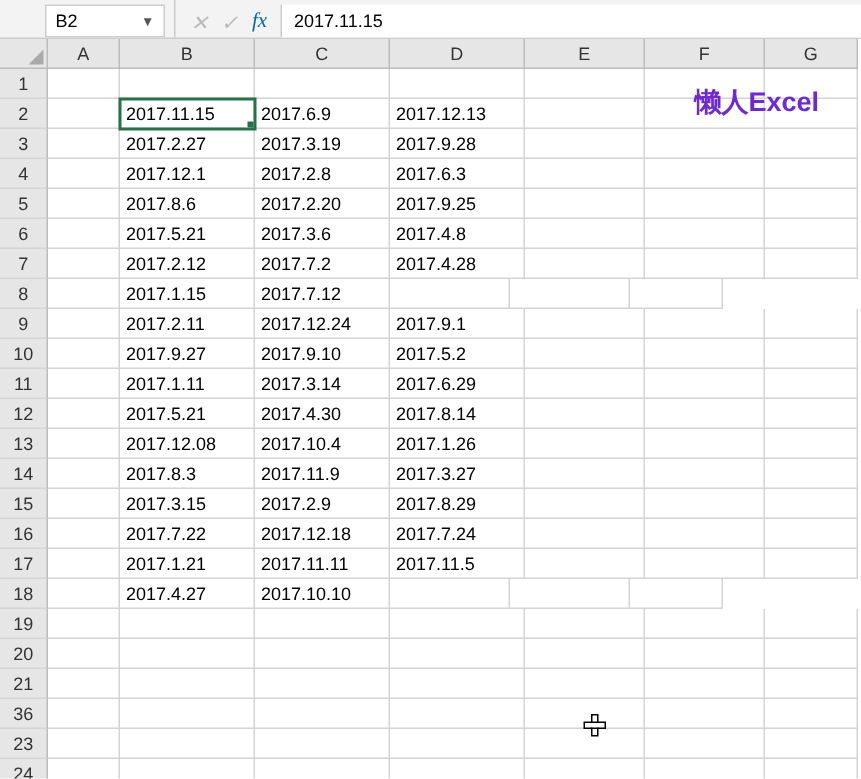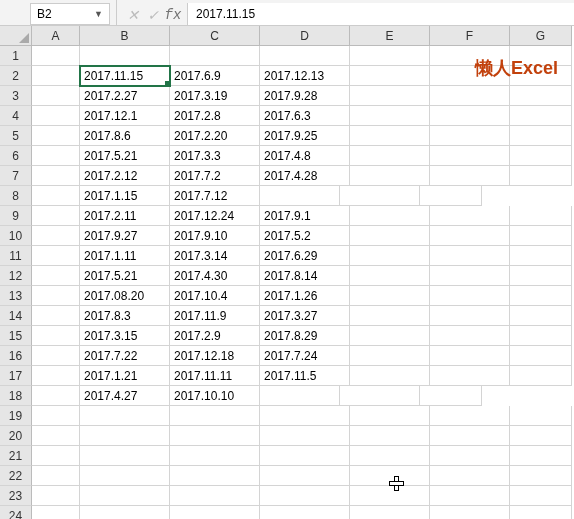--- a/index.html
+++ b/index.html
@@ -46,21 +46,21 @@
       height: 20px;
       display: flex;
       align-items: center;
       justify-content: center;
       color: #999;
       font-size: 14px;
       font-style: italic;
     }
     .fbar-btn.cancel { color: #bbb; }
     .fbar-btn.confirm { color: #bbb; }
-    .fbar-btn.fx { color: #737373; font-style: italic; font-family: Liberation Mono, monospace; }
+    .fbar-btn.fx { color: #0369a1; font-style: italic; font-family: Liberation Serif, serif; }
     .formula-input {
       flex: 1;
       height: 22px;
       border: none;
       outline: none;
       padding: 0 8px;
       background: #fff;
       border-left: 1px solid #ccc;
       margin-left: 4px;
       font-size: 12px;
@@ -141,25 +141,25 @@
       position: absolute;
       right: -3px;
       bottom: -3px;
       width: 6px;
       height: 6px;
       background: #227447;
       border: 1px solid #fff;
     }
     .watermark {
       position: absolute;
-      right: 16px;
+      right: 28px;
       top: 56px;
       font-size: 18px;
       font-weight: bold;
-      color: #c2410c;
+      color: #6d28d9;
       z-index: 10;
       font-family: "Microsoft YaHei", sans-serif;
     }
     .cursor-plus {
       position: absolute;
       left: 390px;
       top: 479px;
       font-size: 16px;
       font-weight: bold;
       color: #000;
@@ -259,21 +259,21 @@
       <div class="cell c-C">2017.2.20</div>
       <div class="cell c-D">2017.9.25</div>
       <div class="cell c-E"></div>
       <div class="cell c-F"></div>
       <div class="cell c-G"></div>
     </div>
     <div class="row">
       <div class="row-header">6</div>
       <div class="cell c-A"></div>
       <div class="cell c-B">2017.5.21</div>
-      <div class="cell c-C">2017.3.3</div>
+      <div class="cell c-C">2017.3.6</div>
       <div class="cell c-D">2017.4.8</div>
       <div class="cell c-E"></div>
       <div class="cell c-F"></div>
       <div class="cell c-G"></div>
     </div>
     <div class="row">
       <div class="row-header">7</div>
       <div class="cell c-A"></div>
       <div class="cell c-B">2017.2.12</div>
       <div class="cell c-C">2017.7.2</div>
@@ -327,21 +327,21 @@
       <div class="cell c-B">2017.5.21</div>
       <div class="cell c-C">2017.4.30</div>
       <div class="cell c-D">2017.8.14</div>
       <div class="cell c-E"></div>
       <div class="cell c-F"></div>
       <div class="cell c-G"></div>
     </div>
     <div class="row">
       <div class="row-header">13</div>
       <div class="cell c-A"></div>
-      <div class="cell c-B">2017.08.20</div>
+      <div class="cell c-B">2017.12.08</div>
       <div class="cell c-C">2017.10.4</div>
       <div class="cell c-D">2017.1.26</div>
       <div class="cell c-E"></div>
       <div class="cell c-F"></div>
       <div class="cell c-G"></div>
     </div>
     <div class="row">
       <div class="row-header">14</div>
       <div class="cell c-A"></div>
       <div class="cell c-B">2017.8.3</div>
@@ -414,21 +414,21 @@
       <div class="row-header">21</div>
       <div class="cell c-A"></div>
       <div class="cell c-B"></div>
       <div class="cell c-C"></div>
       <div class="cell c-D"></div>
       <div class="cell c-E"></div>
       <div class="cell c-F"></div>
       <div class="cell c-G"></div>
     </div>
     <div class="row">
-      <div class="row-header">22</div>
+      <div class="row-header">36</div>
       <div class="cell c-A"></div>
       <div class="cell c-B"></div>
       <div class="cell c-C"></div>
       <div class="cell c-D"></div>
       <div class="cell c-E"></div>
       <div class="cell c-F"></div>
       <div class="cell c-G"></div>
     </div>
     <div class="row">
       <div class="row-header">23</div>

